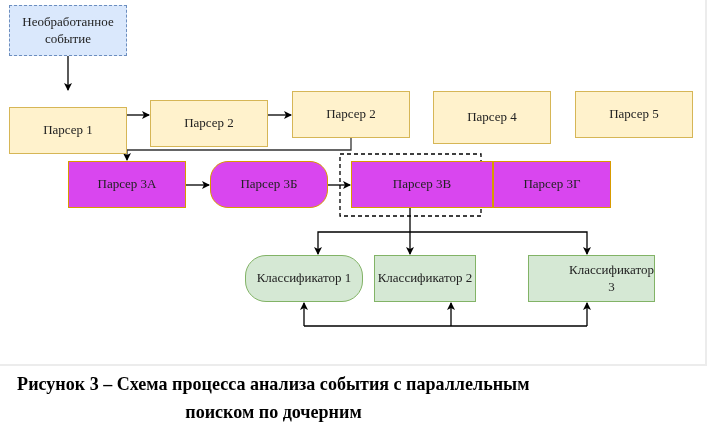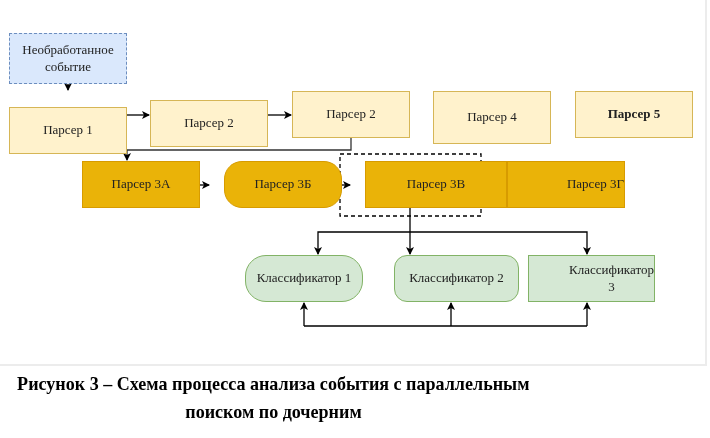--- a/index.html
+++ b/index.html
@@ -9,23 +9,23 @@
       border-right: 2px solid #ececec; border-bottom: 2px solid #ececec;
       box-sizing: border-box; background: #ffffff;
     }
     svg.diagram { position: absolute; left: 0; top: 0; }
     .node {
       position: absolute; box-sizing: border-box;
       display: flex; align-items: center; justify-content: center; text-align: center;
       font-family: "Liberation Serif", serif; font-size: 13px; color: #222;
       line-height: 1.3;
     }
-    .node.raw { background: #dae8fc; border: 1.5px dashed #6c8ebf; margin-top: 28px; }
+    .node.raw { background: #dae8fc; border: 1.5px dashed #6c8ebf; }
     .node.yellow { background: #fff2cc; border: 1.5px solid #d6b656; }
-    .node.orange { background: #eab308; border: 1.5px solid #d79b00; margin-left: 14px; }
+    .node.orange { background: #d946ef; border: 1.5px solid #d79b00; }
     .node.green { background: #d5e8d4; border: 1.5px solid #82b366; }
     .caption {
       position: absolute; left: 0; top: 370px; width: 670px;
       font-family: "Liberation Serif", serif; font-weight: bold; font-size: 19px;
       color: #000; text-align: center; line-height: 28px;
       transform: scaleX(0.95); transform-origin: left top;
     }
     .caption .l1 { display: block; text-align: left; padding-left: 18px; }
     .caption .l2 { display: block; text-align: left; padding-left: 195px; }
   </style>
@@ -74,41 +74,41 @@
   </div>
 <div class="node yellow" style="left:150px;top:100px;width:118px;height:47px;">
     <span>Парсер 2</span>
   </div>
 <div class="node yellow" style="left:292px;top:91px;width:118px;height:47px;">
     <span>Парсер 2</span>
   </div>
 <div class="node yellow" style="left:433px;top:91px;width:118px;height:53px;">
     <span>Парсер 4</span>
   </div>
-<div class="node yellow" style="left:575px;top:91px;width:118px;height:47px;font-weight:bold;">
+<div class="node yellow" style="left:575px;top:91px;width:118px;height:47px;">
     <span>Парсер 5</span>
   </div>
 
 <div class="node orange" style="left:68px;top:161px;width:118px;height:47px;">
     <span>Парсер 3А</span>
   </div>
 <div class="node orange" style="left:210px;top:161px;width:118px;height:47px;border-radius:18px;">
     <span>Парсер 3Б</span>
   </div>
 <div class="node orange" style="left:351px;top:161px;width:142px;height:47px;">
     <span>Парсер 3В</span>
   </div>
-<div class="node orange" style="left:493px;top:161px;width:118px;height:47px;justify-content:flex-end;">
+<div class="node orange" style="left:493px;top:161px;width:118px;height:47px;">
     <span>Парсер 3Г</span>
   </div>
 
 <div class="node green" style="left:245px;top:255px;width:118px;height:47px;border-radius:21px;">
     <span>Классификатор 1</span>
   </div>
-<div class="node green" style="left:394px;top:255px;width:125px;height:47px;border-radius:13px;">
+<div class="node green" style="left:374px;top:255px;width:102px;height:47px;">
     <span>Классификатор 2</span>
   </div>
 <div class="node green" style="left:528px;top:255px;width:127px;height:47px;padding-left:40px;">
     <span>Классификатор 3</span>
   </div>
 
 <div class="caption">
   <span class="l1">Рисунок 3 – Схема процесса анализа события с параллельным</span>
   <span class="l2">поиском по дочерним</span>
 </div>

